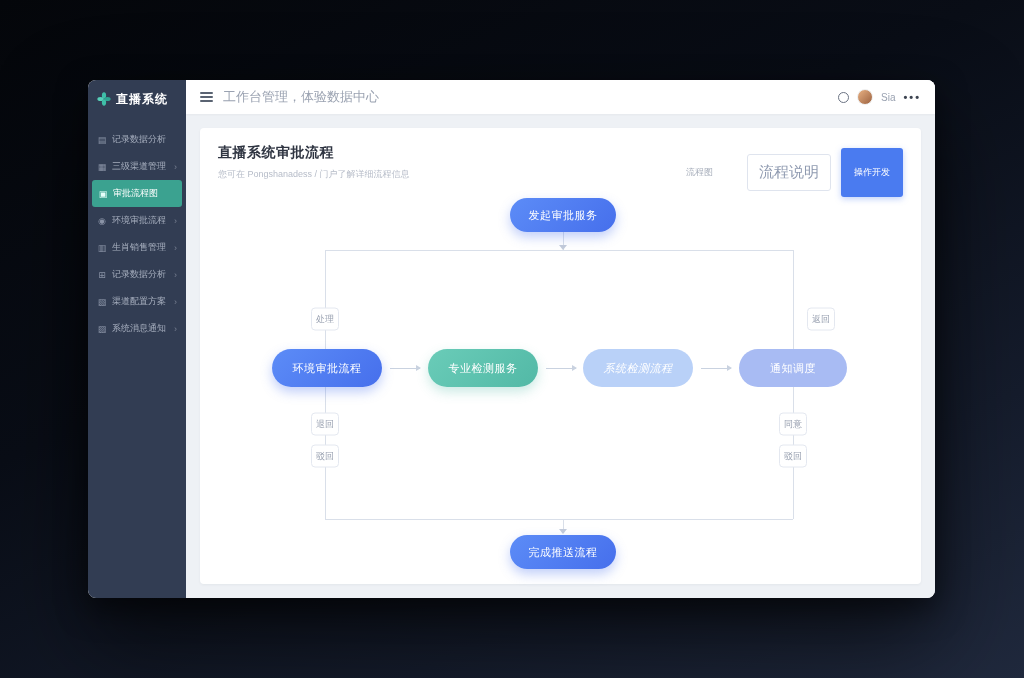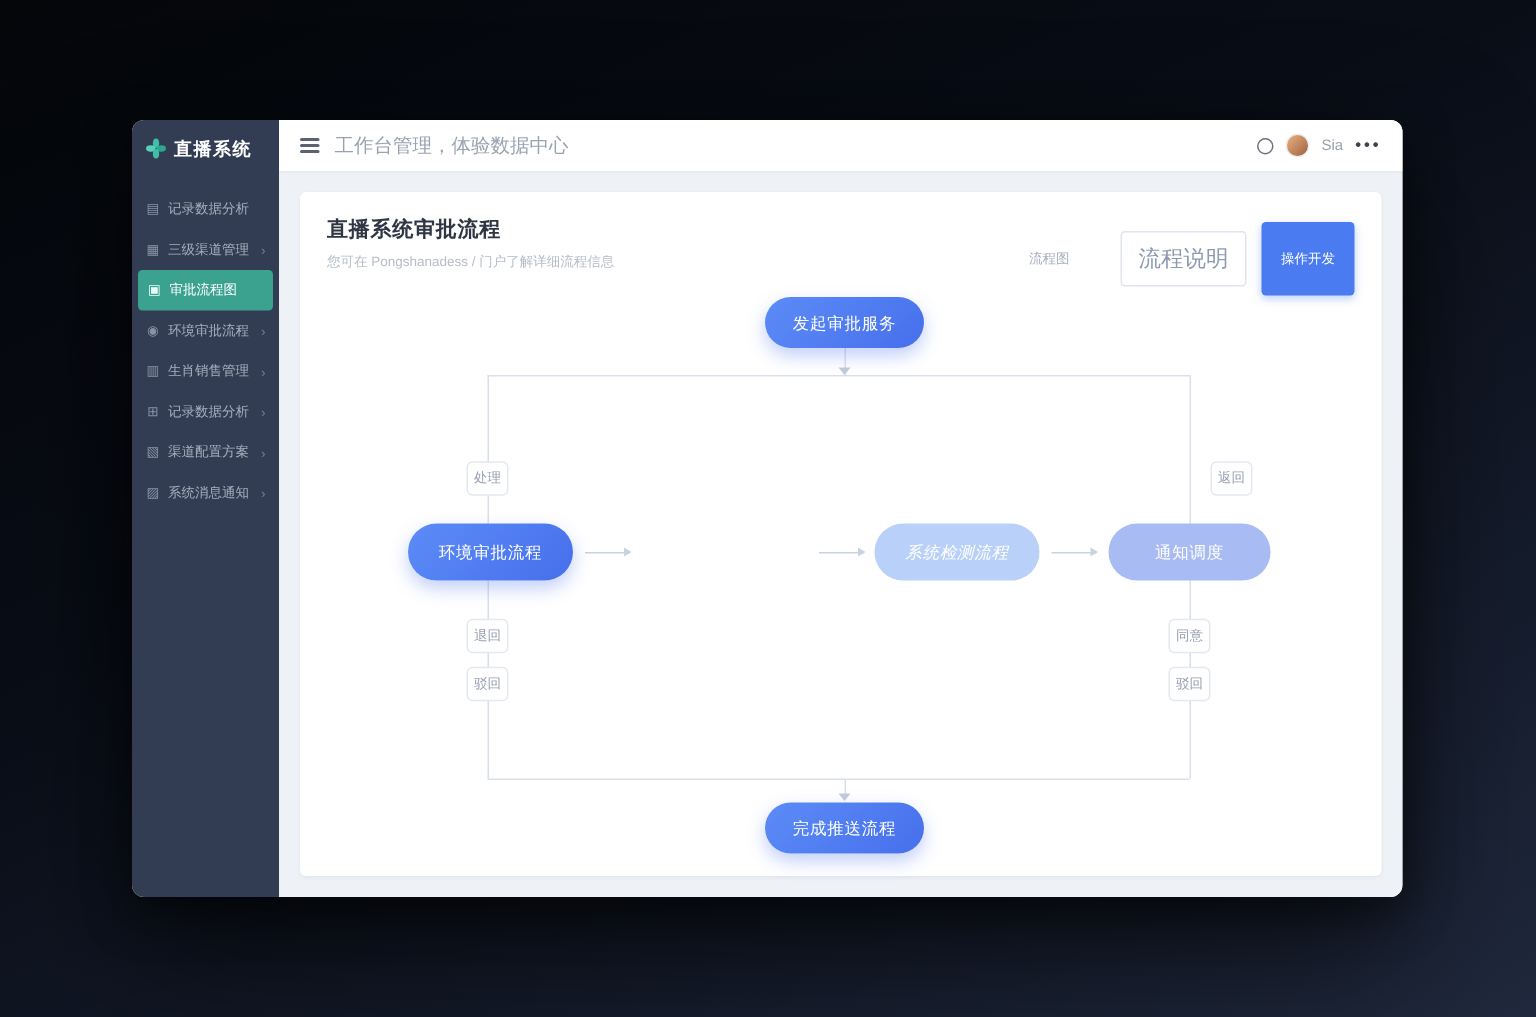--- a/index.html
+++ b/index.html
@@ -165,20 +165,21 @@
           <div class="vline" style="left:363px; top:391px; height:14px;"></div>
           <div class="tri-down" style="left:359px; top:401px;"></div>
 
           <div class="arrow-right" style="left:190px; top:240px; width:30px;"></div>
           <div class="arrow-right" style="left:346px; top:240px; width:30px;"></div>
           <div class="arrow-right" style="left:501px; top:240px; width:30px;"></div>
 
           <div class="node node-pill node-blue" style="left:310px; top:70px; width:106px;">发起审批服务</div>
 
           <div class="node node-mid node-blue" style="left:72px; top:221px; width:110px;">环境审批流程</div>
+          <div class="node node-mid node-teal" style="left:228px; top:221px; width:110px;">专业检测服务</div>
           <div class="node node-mid node-lightblue" style="left:383px; top:221px; width:110px;font-style:italic;">系统检测流程</div>
           <div class="node node-mid node-periwinkle" style="left:539px; top:221px; width:108px;">通知调度</div>
 
           <div class="node node-pill node-blue" style="left:310px; top:407px; width:106px;">完成推送流程</div>
 
           <div class="badge" style="left:125px; top:191px;">处理</div>
           <div class="badge" style="left:593px; top:191px;margin-left:28px;">返回</div>
           <div class="badge" style="left:125px; top:296px;">退回</div>
           <div class="badge" style="left:125px; top:328px;">驳回</div>
           <div class="badge" style="left:593px; top:296px;">同意</div>

